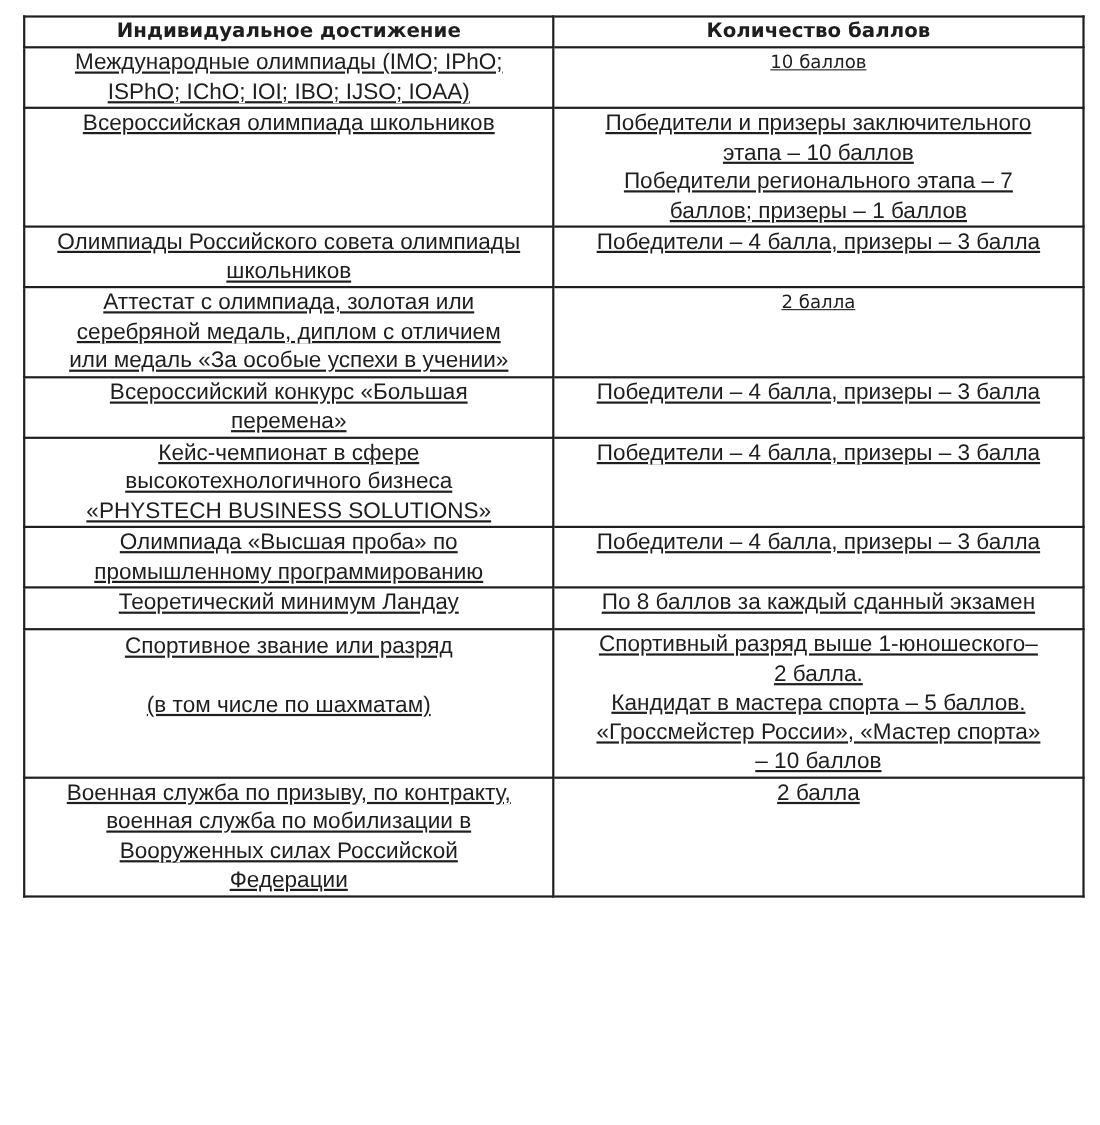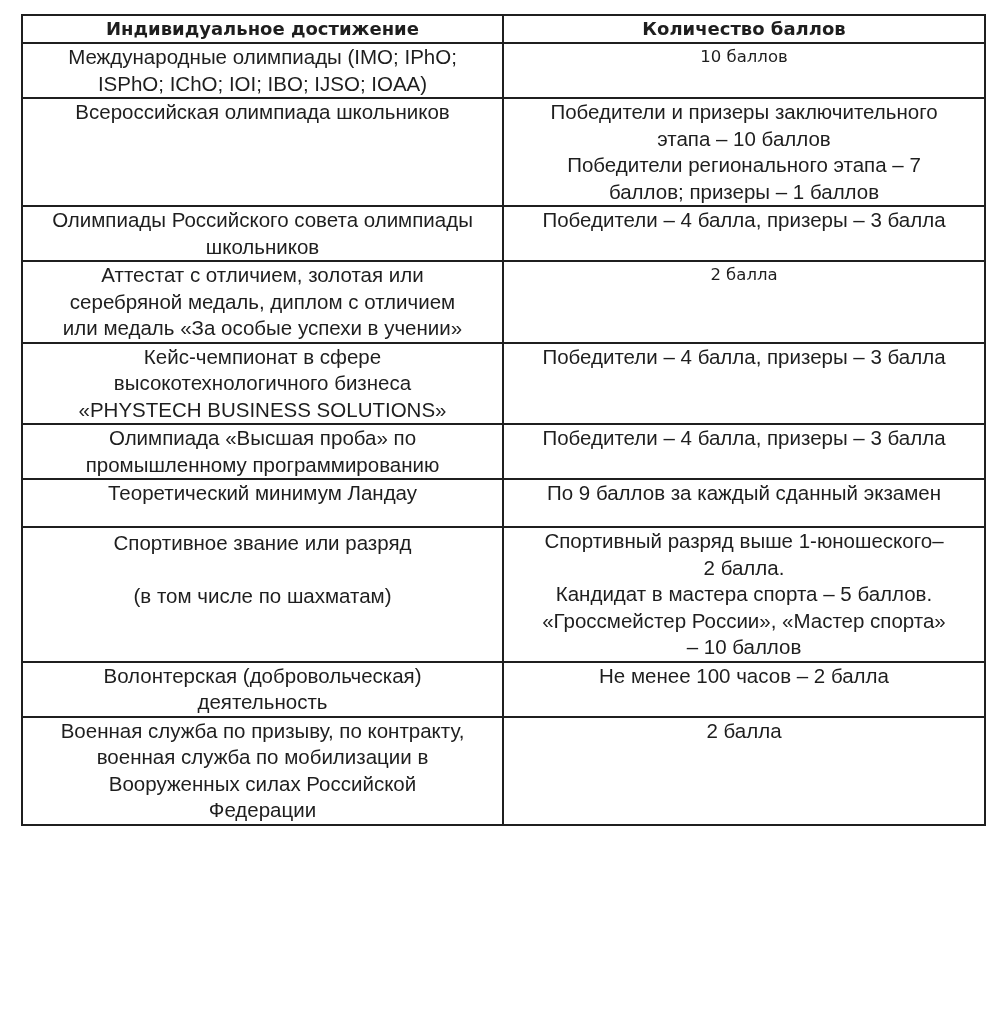--- a/index.html
+++ b/index.html
@@ -25,21 +25,21 @@
     font-family: "DejaVu Sans", sans-serif;
     font-weight: bold;
     font-size: 18px;
     line-height: 26px;
     height: 26px;
     vertical-align: middle;
   }
   col.c1 { width: 481px; }
   col.c2 { width: 482px; }
   .calibri { font-family: "DejaVu Sans", sans-serif !important; font-size: 16.5px !important; line-height: 26px !important; margin-top: 40px; }
-  .line { display: block; }
+  .line { display: block; text-decoration: underline; }
   .spell { text-decoration: underline wavy #d02020; text-decoration-thickness: 1px; text-underline-offset: 3px; }
   .gap { display: block; height: 26.5px; }
 </style>
 </head>
 <body>
 
 <table class="achievements">
   <colgroup>
       <col class="c1">
       <col class="c2">
@@ -79,31 +79,40 @@
         <span class="line">Олимпиады Российского совета олимпиады</span>
         <span class="line">школьников</span>
       </td>
       <td>
         <span class="line">Победители – 4 балла, призеры – 3 балла</span>
       </td>
     </tr>
 
     <tr style="height:80px">
       <td>
-        <span class="line">Аттестат с отличием, золотая или</span>
+        <span class="line">Аттестат с олимпиада, золотая или</span>
         <span class="line">серебряной медаль, диплом с отличием</span>
         <span class="line">или медаль «За особые успехи в учении»</span>
       </td>
       <td class="calibri">
         <span class="line">2 балла</span>
       </td>
     </tr>
 
 
 
+    <tr style="height:53px">
+      <td>
+        <span class="line">Всероссийский конкурс «Большая</span>
+        <span class="line">перемена»</span>
+      </td>
+      <td>
+        <span class="line">Победители – 4 балла, призеры – 3 балла</span>
+      </td>
+    </tr>
 
     <tr style="height:79px">
       <td>
         <span class="line">Кейс-чемпионат в сфере</span>
         <span class="line">высокотехнологичного бизнеса</span>
         <span class="line">«PHYSTECH BUSINESS SOLUTIONS»</span>
       </td>
       <td>
         <span class="line">Победители – 4 балла, призеры – 3 балла</span>
       </td>
@@ -113,54 +122,45 @@
       <td>
         <span class="line">Олимпиада «Высшая проба» по</span>
         <span class="line">промышленному программированию</span>
       </td>
       <td>
         <span class="line">Победители – 4 балла, призеры – 3 балла</span>
       </td>
     </tr>
 
 
-    <tr style="height:48px">
+    <tr style="height:38px">
       <td>
         <span class="line">Теоретический минимум Ландау</span>
       </td>
       <td>
-        <span class="line">По 9 баллов за каждый сданный экзамен</span>
+        <span class="line">По 8 баллов за каждый сданный экзамен</span>
       </td>
     </tr>
 
     <tr style="height:133px">
       <td style="padding-top:0">
         <span class="line" style="margin-top:2px">Спортивное звание или разряд</span>
         <span class="gap"></span>
         <span class="line">(в том числе по шахматам)</span>
       </td>
       <td>
         <span class="line">Спортивный разряд выше 1-юношеского–</span>
         <span class="line">2 балла.</span>
         <span class="line">Кандидат в мастера спорта – 5 баллов.</span>
         <span class="line">«Гроссмейстер России», «Мастер спорта»</span>
         <span class="line">– 10 баллов</span>
       </td>
     </tr>
 
 
-    <tr style="height:53px">
-      <td>
-        <span class="line">Волонтерская (добровольческая)</span>
-        <span class="line">деятельность</span>
-      </td>
-      <td>
-        <span class="line">Не менее 100 часов – 2 балла</span>
-      </td>
-    </tr>
 
     <tr style="height:105px">
       <td>
         <span class="line">Военная служба по призыву, по контракту,</span>
         <span class="line">военная служба по мобилизации в</span>
         <span class="line">Вооруженных силах Российской</span>
         <span class="line">Федерации</span>
       </td>
       <td>
         <span class="line">2 балла</span>

